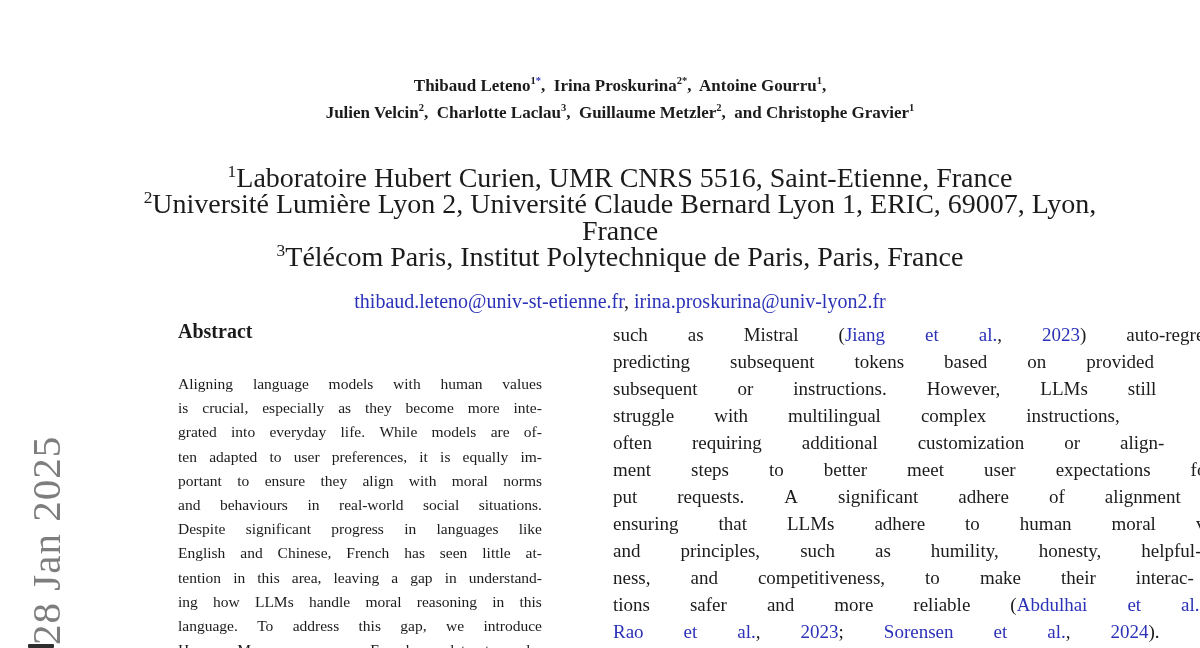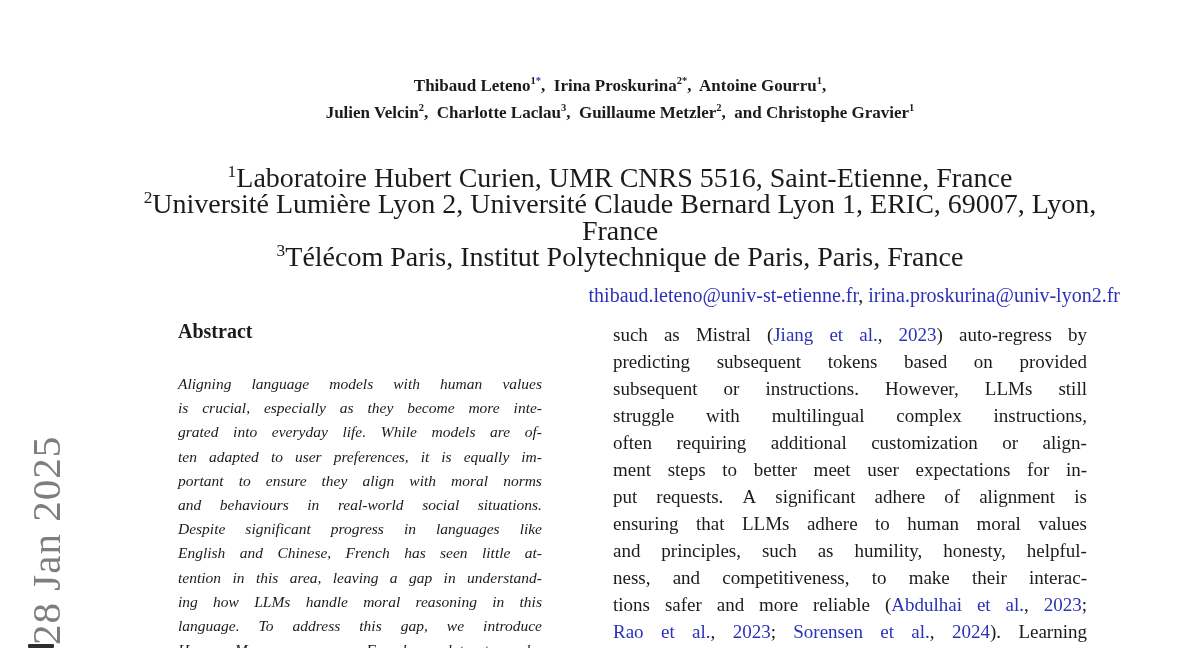--- a/index.html
+++ b/index.html
@@ -25,31 +25,31 @@
   .clip-glyph{
     position:absolute;left:28px;top:644px;width:26px;height:4px;
     background:#2e2e2e;border-radius:1px;
   }
 
   
   .header{position:absolute;left:120px;top:46px;width:1000px;text-align:center;}
   .title{margin:0;font-size:29px;font-weight:700;line-height:32px;}
   .authors{margin-top:26px;font-size:17px;font-weight:700;line-height:27px;}
   .affils{font-size:28px;line-height:26.3px;margin-top:39px;}
-  .emails{margin-top:12px;font-size:20px;line-height:27px;text-align:right;}
+  .emails{margin-top:18px;font-size:20px;line-height:27px;}
 
   
   .abs-col{position:absolute;left:178px;top:319px;width:364px;}
   .abs-head{margin:0;font-size:20px;font-weight:700;line-height:24px;}
   .abs-lines{margin-top:32px;font-size:15.5px;}
-  .abs-lines .jline{height:24.2px;font-style:italic;}
+  .abs-lines .jline{height:24.2px;}
 
   
   .right-col{position:absolute;left:613px;top:324px;width:474px;font-size:19px;}
-  .right-col .jline{height:27px;}
+  .right-col .jline{height:27px;gap:40px;}
 
   .jline{display:flex;justify-content:space-between;align-items:baseline;overflow:visible;}
   .word{white-space:pre;}
 </style>
 </head>
 <body>
 
 <div class="watermark">28 Jan 2025</div>
 <div class="clip-glyph"></div>
 

